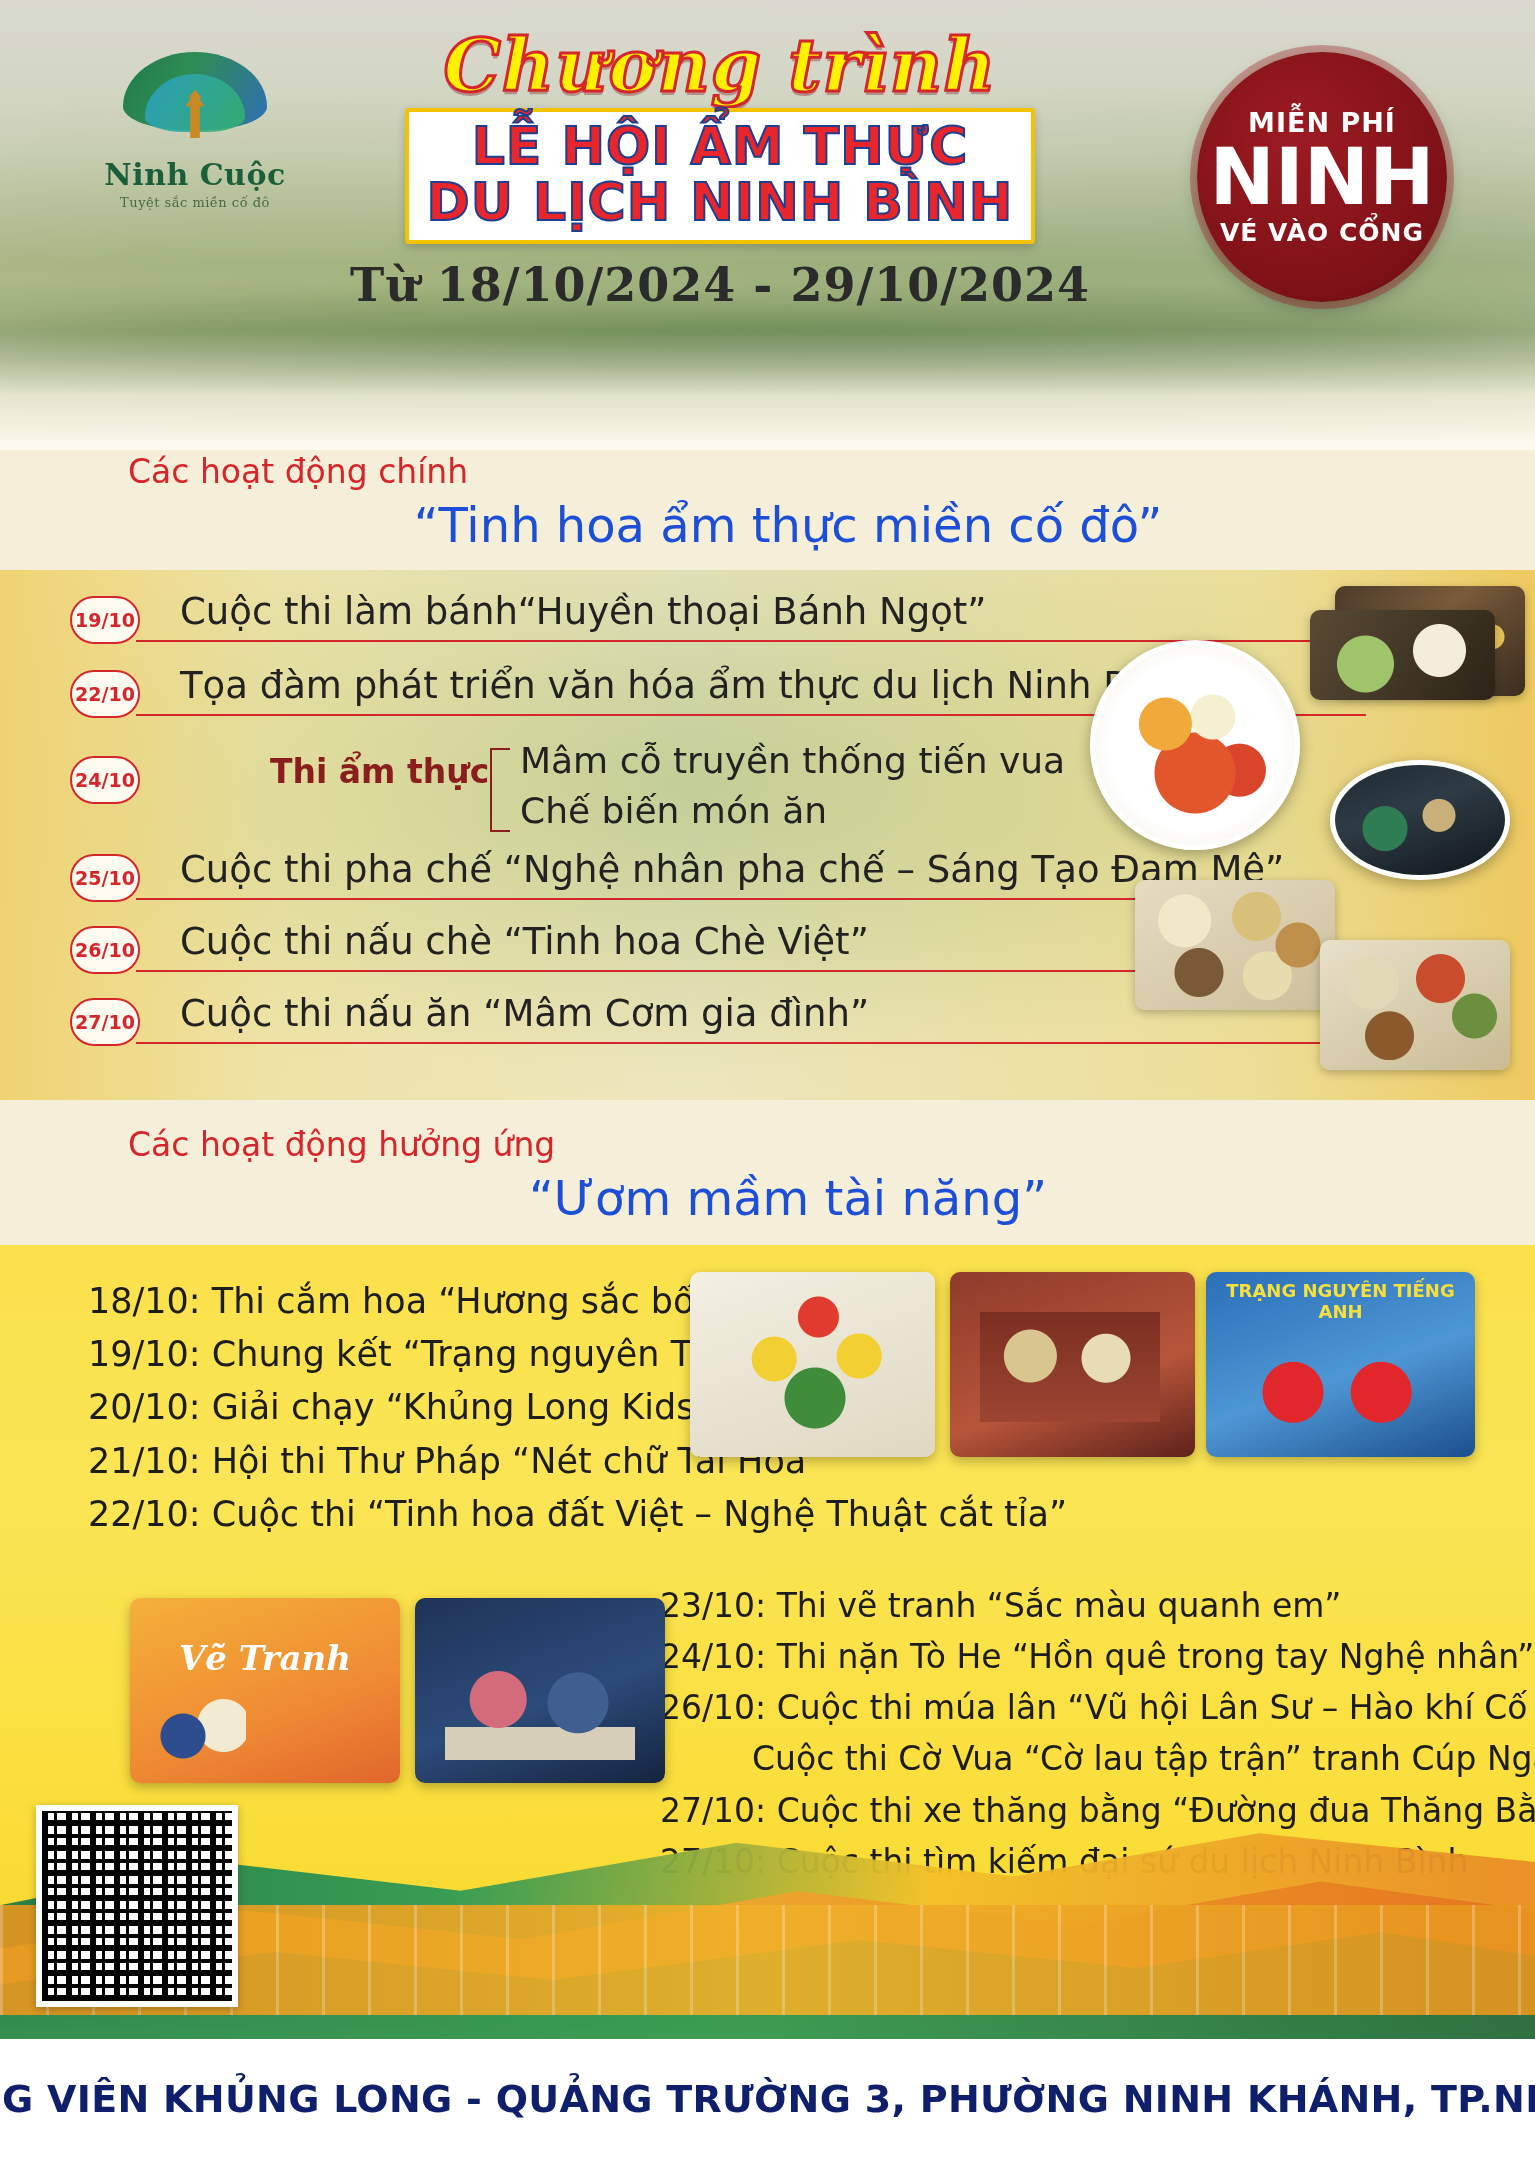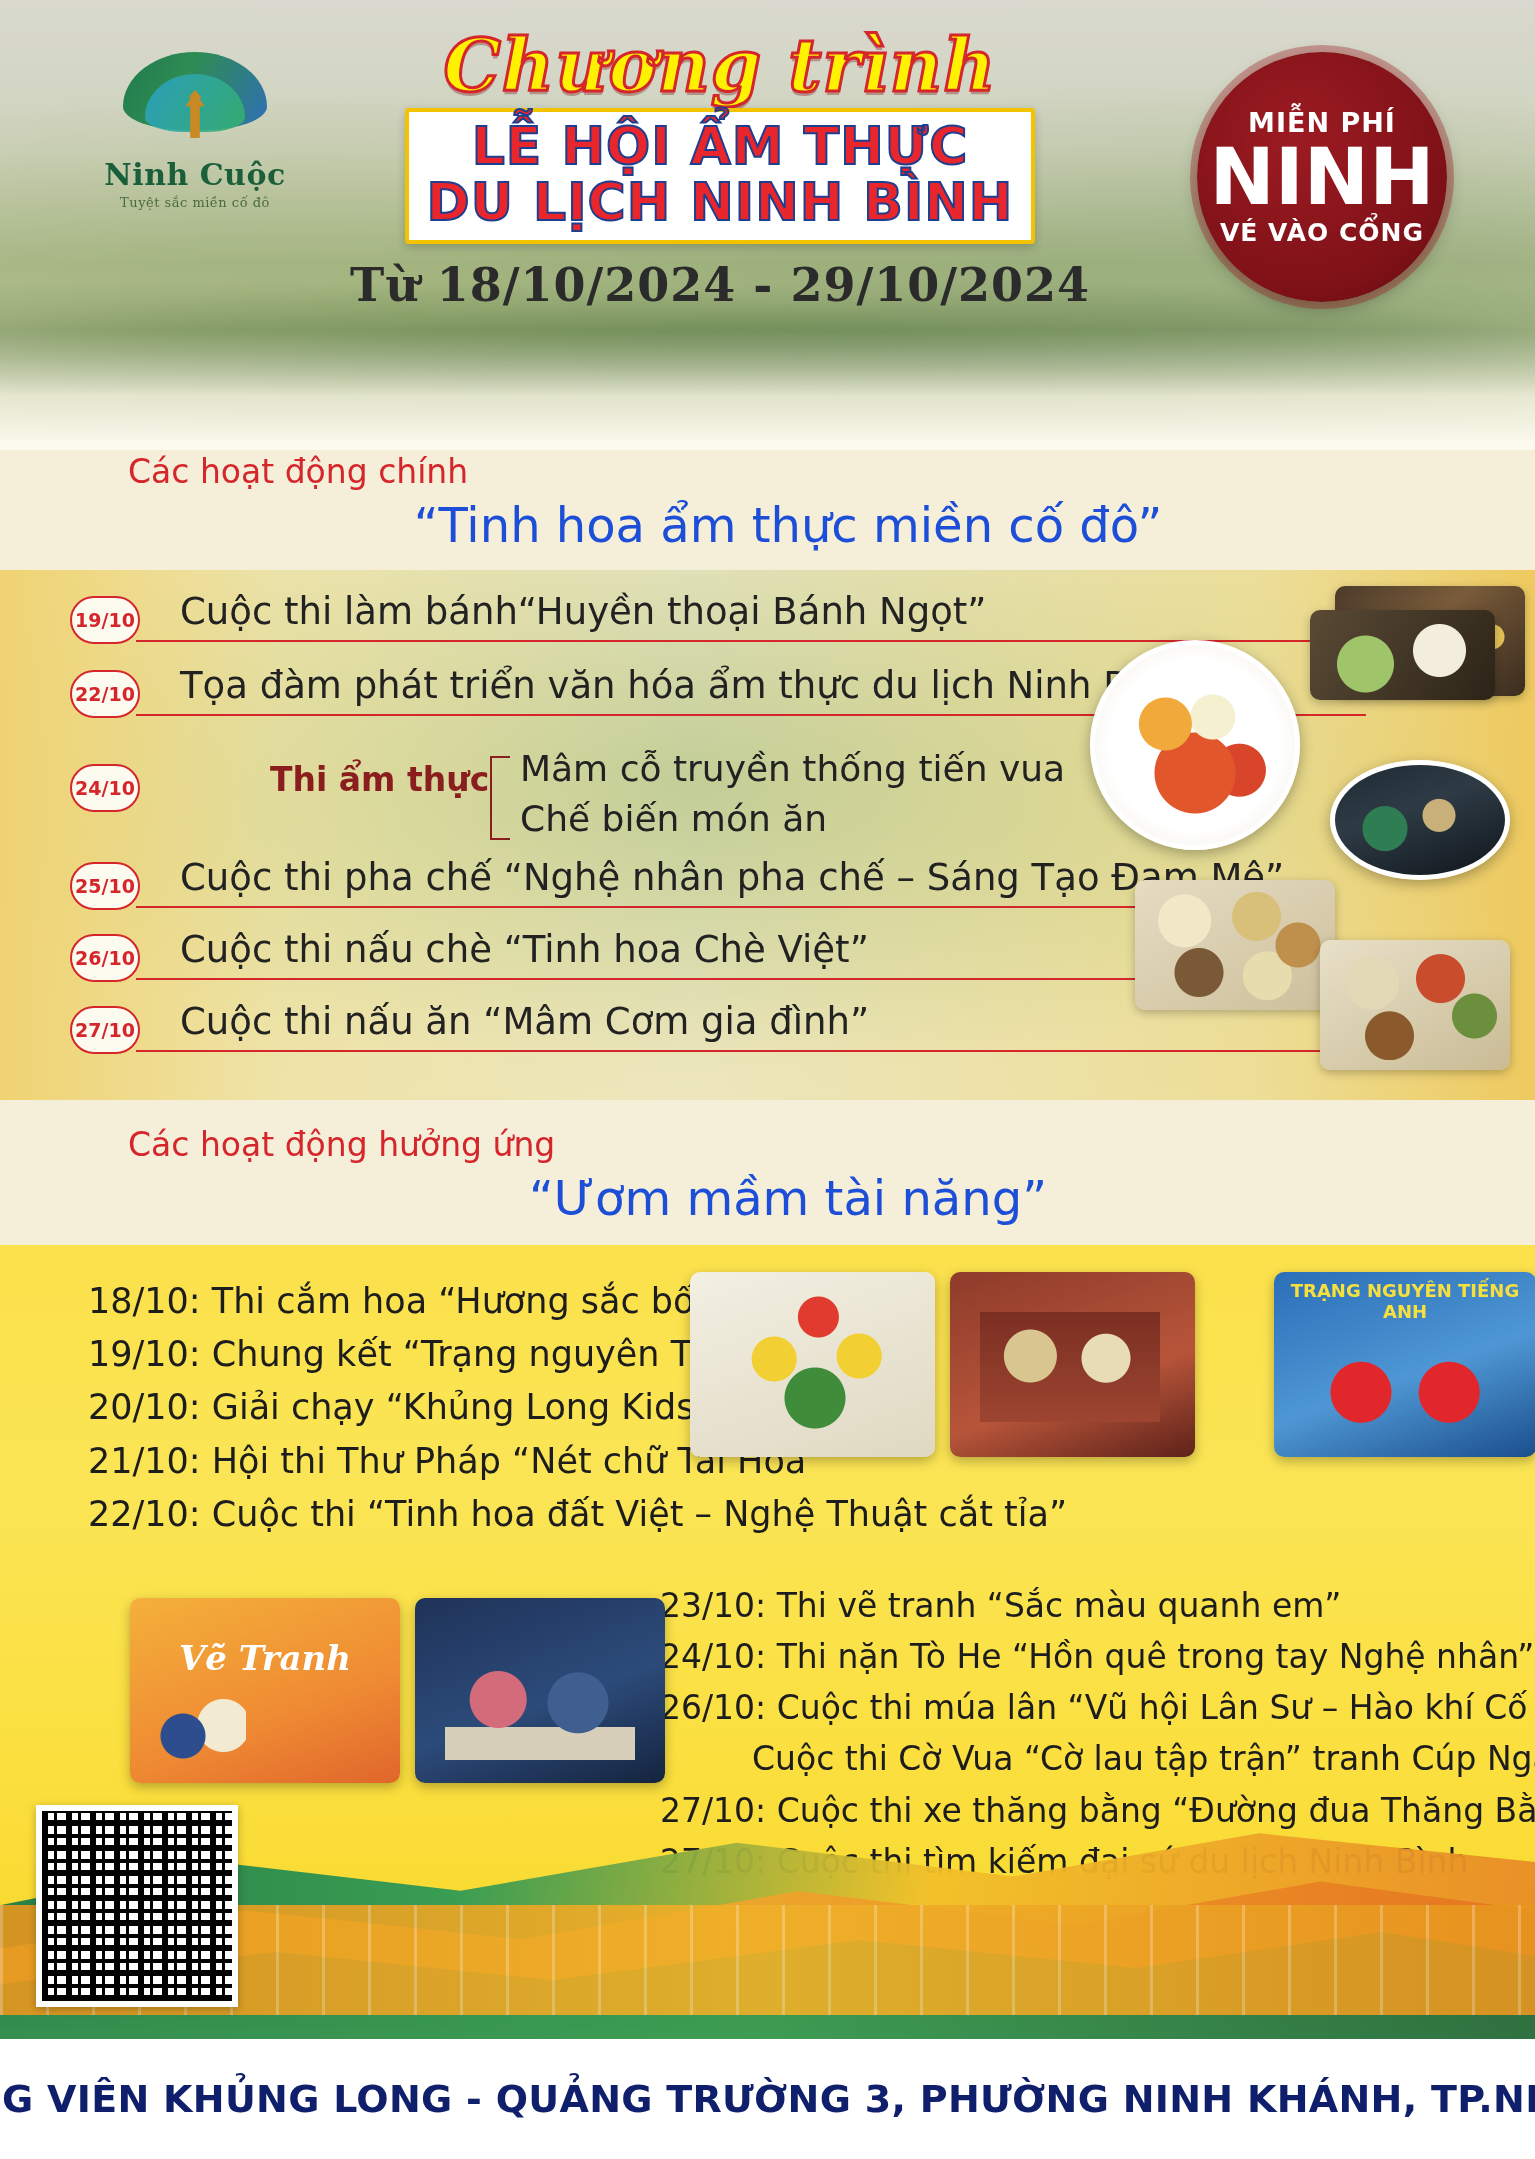--- a/index.html
+++ b/index.html
@@ -227,22 +227,22 @@
     background:radial-gradient(circle at 52% 18%, #e03b2e 0 20px, transparent 21px),
                radial-gradient(circle at 26% 46%, #f2cf32 0 22px, transparent 23px),
                radial-gradient(circle at 76% 44%, #f2cf32 0 22px, transparent 23px),
                radial-gradient(circle at 50% 72%, #3f8c3a 0 30px, transparent 31px);}
   .yimg-ceremony{left:950px;top:1272px;width:245px;height:185px;
     background:linear-gradient(160deg,#8e3b2a 0%, #b7553a 60%, #5e2219 100%);}
   .yimg-ceremony:after{content:"";position:absolute;left:30px;top:40px;width:180px;height:110px;
     background:radial-gradient(circle at 28% 40%, #d8c58f 0 26px, transparent 27px),
                radial-gradient(circle at 70% 42%, #e7dcb6 0 24px, transparent 25px),
                linear-gradient(#7b2f22,#9d4531);}
-  .yimg-award{left:1274px;top:1272px;width:262px;height:185px;
-    background:linear-gradient(160deg,#2b6fb8 0%, #4e97d4 55%, #1b4f8c 100%);}
+  .yimg-award{left:1206px;top:1272px;width:262px;height:185px;
+    background:linear-gradient(160deg,#2b6fb8 0%, #4e97d4 55%, #1b4f8c 100%);padding-left:7px;}
   .yimg-award:after{content:"";position:absolute;left:24px;top:62px;width:210px;height:106px;
     background:radial-gradient(circle at 30% 55%, #e2272c 0 30px, transparent 31px),
                radial-gradient(circle at 72% 55%, #e2272c 0 30px, transparent 31px);}
   .yimg-award .cap{position:absolute;left:0;top:8px;width:100%;text-align:center;
     color:#f7e03c;font-weight:bold;font-size:18px;}
   .yimg-paint{left:130px;top:1598px;width:270px;height:185px;
     background:linear-gradient(160deg,#f4b03a 0%, #ef8b33 60%, #e0662b 100%);}
   .yimg-paint:after{content:"";position:absolute;left:26px;top:96px;width:90px;height:70px;
     background:radial-gradient(circle at 30% 60%, #2d4d8f 0 22px, transparent 23px),
                radial-gradient(circle at 75% 45%, #f2ead2 0 26px, transparent 27px);}
@@ -346,21 +346,21 @@
       <div class="rowline" style="width:1230px;"></div>
       <div class="rowtext">Cuộc thi làm bánh“Huyền thoại Bánh Ngọt”</div>
     </div>
 
     <div class="row" style="margin-top:8px;">
       <div class="daychip">22/10</div>
       <div class="rowline" style="width:1230px;"></div>
       <div class="rowtext">Tọa đàm phát triển văn hóa ẩm thực du lịch Ninh Bình</div>
     </div>
 
-    <div class="row" style="margin-top:12px;height:112px;">
+    <div class="row" style="margin-top:4px;height:112px;">
       <div class="daychip" style="top:22px;">24/10</div>
       <div class="thi-label" style="top:18px;">Thi ẩm thực</div>
       <div class="brace" style="top:14px;"></div>
       <div class="sub1" style="top:6px;">Mâm cỗ truyền thống tiến vua</div>
       <div class="sub2" style="top:56px;">Chế biến món ăn</div>
     </div>
 
     <div class="row" style="margin-top:2px;">
       <div class="daychip">25/10</div>
       <div class="rowline" style="width:1000px;"></div>

